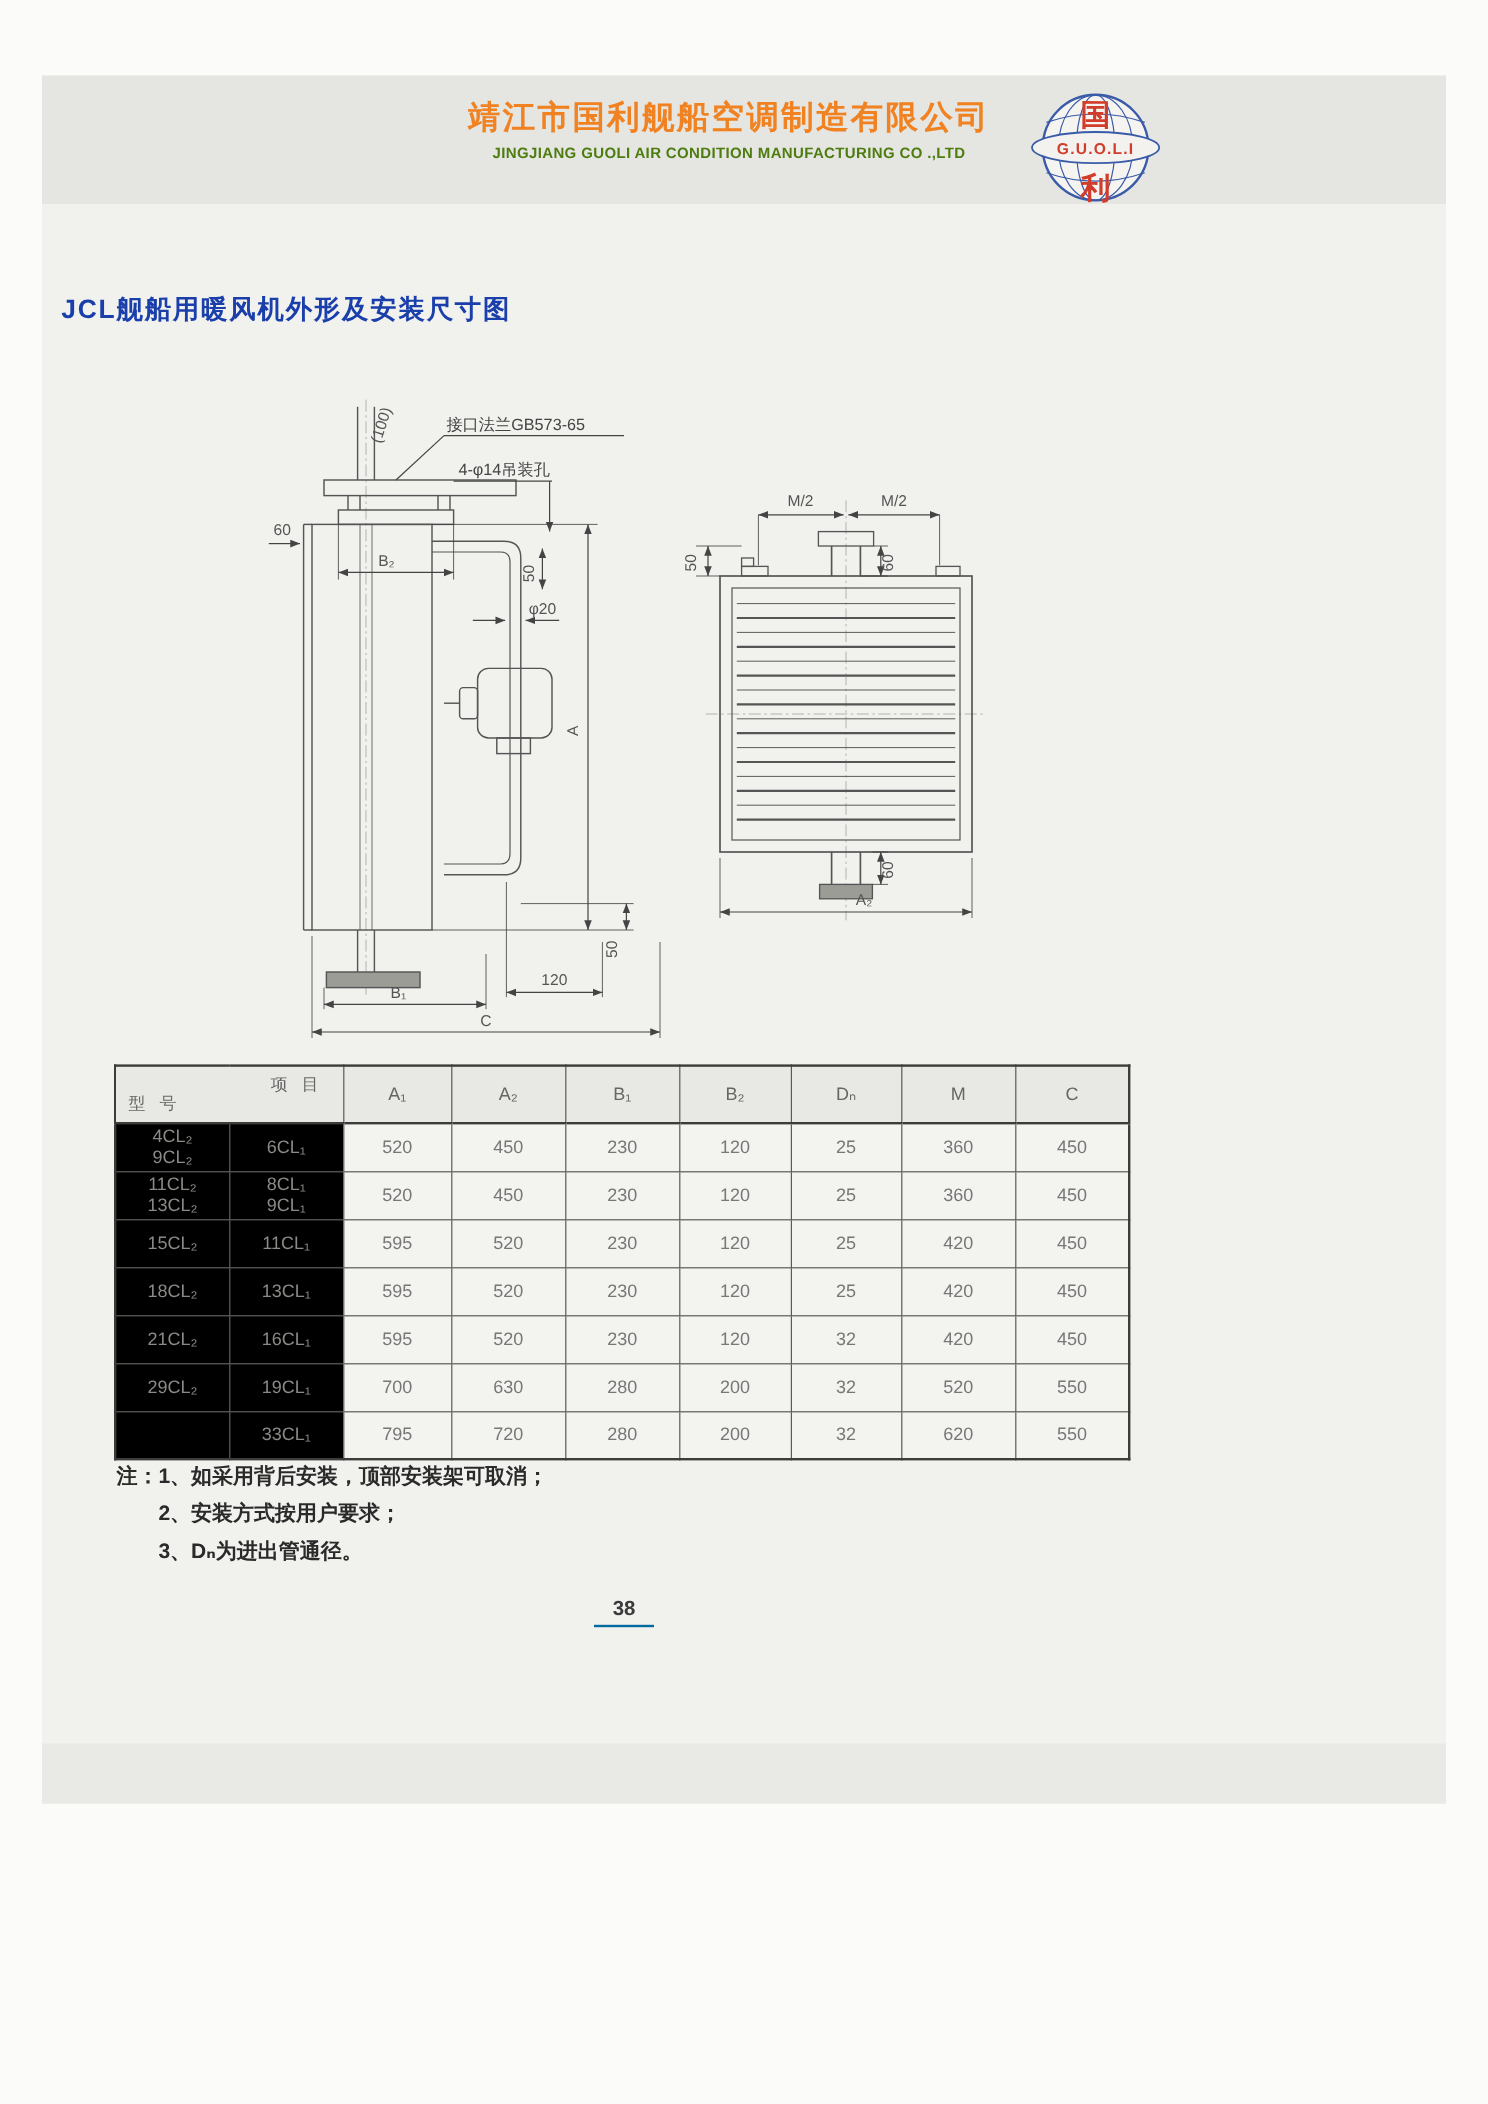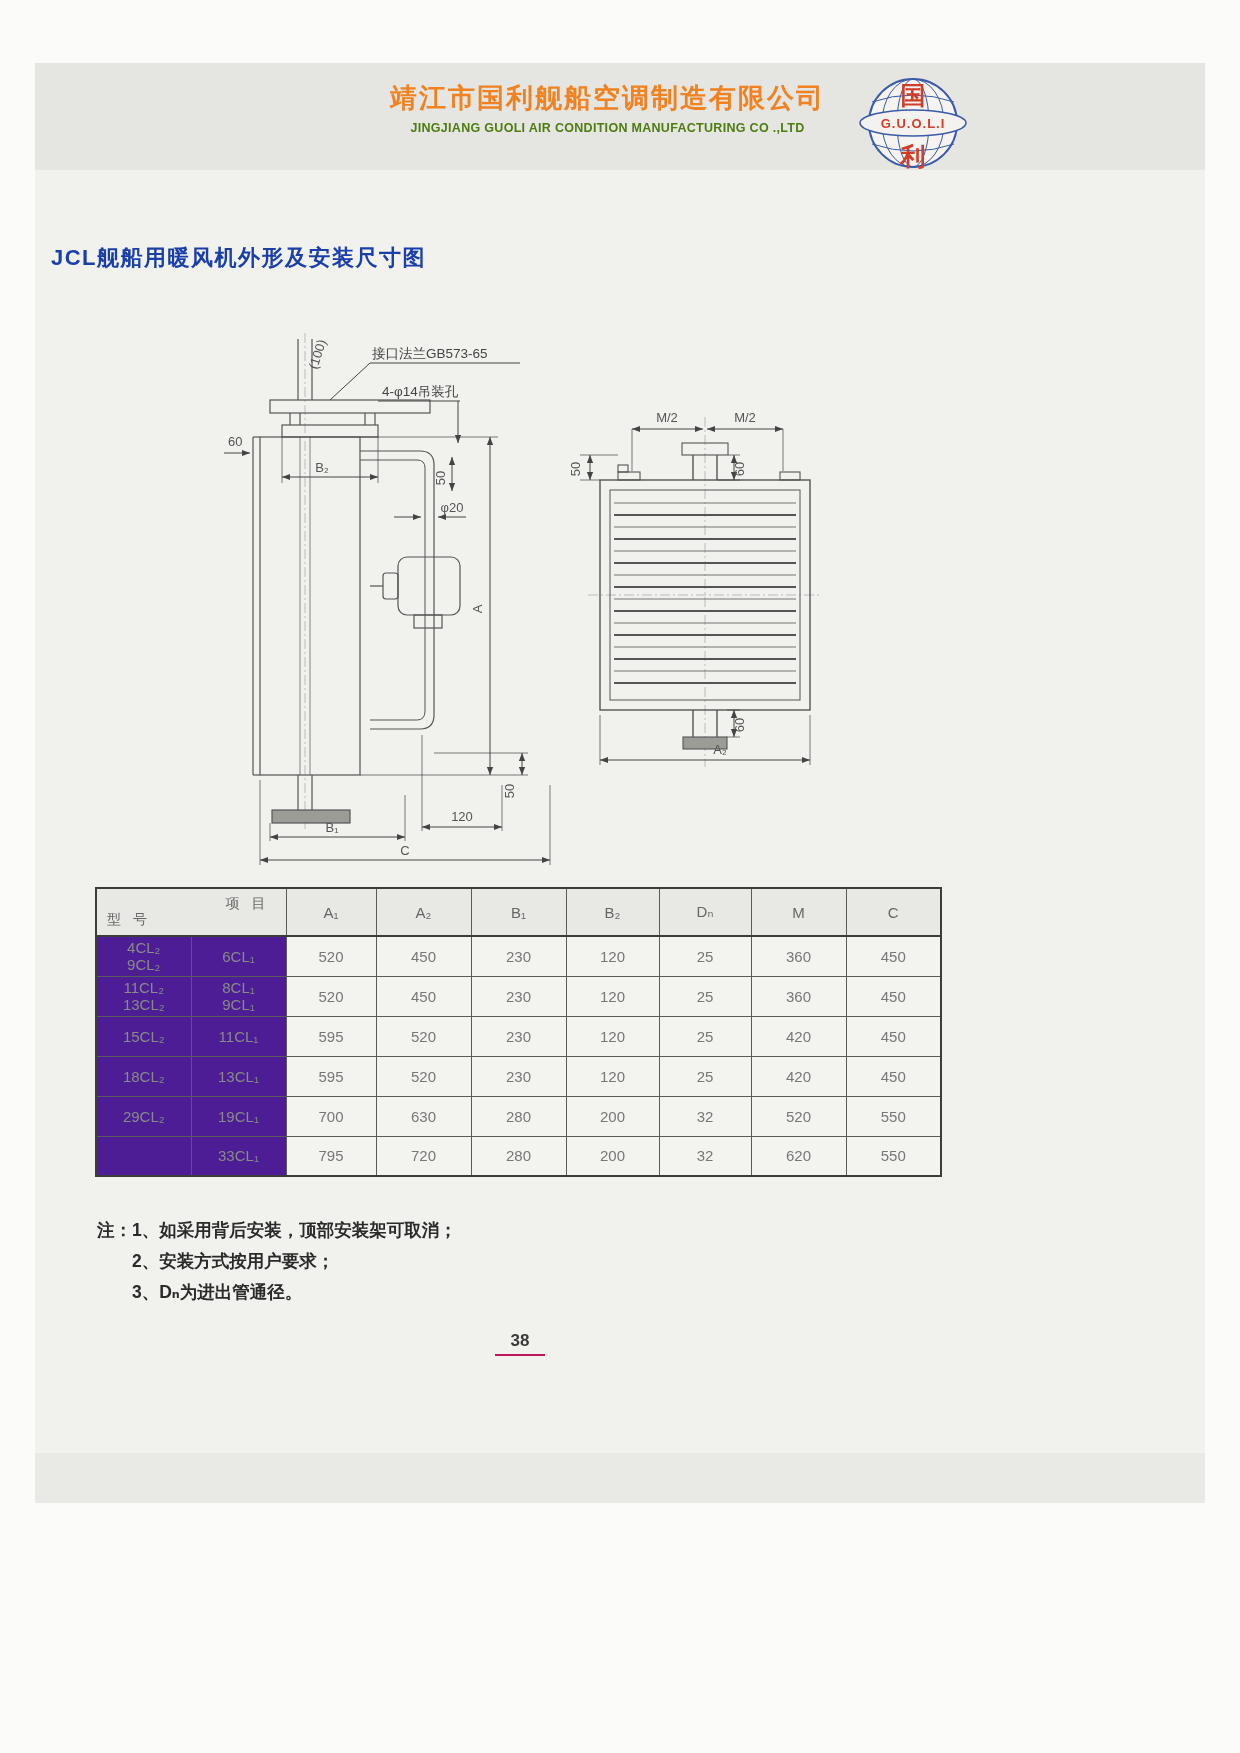--- a/index.html
+++ b/index.html
@@ -36,35 +36,35 @@
     position:absolute; left:60px; top:824px; width:845px;
     border-collapse:collapse; table-layout:fixed;
     background:#f3f3f0; border:2px solid #3c3c3a; color:#777;
   }
   table.spec th, table.spec td {
     border:1px solid #5a5a58; text-align:center; vertical-align:middle;
     font-weight:normal; font-size:15px; padding:0;
   }
   table.spec thead th { height:46px; background:#e8e8e4; color:#666; border-bottom:2px solid #3c3c3a; }
   table.spec tbody tr { height:40px; }
-  td.model, td.item { background:#4c1d95; color:#8a8a86; }
+  td.model, td.item { background:#000000; color:#8a8a86; }
   .pre { white-space:pre-line; line-height:17px; }
   th.corner {
     position:relative;
     background:linear-gradient(to bottom right, #e8e8e4 49.7%, #5a5a58 49.7%, #5a5a58 50.3%, #e8e8e4 50.3%);
   }
   .corner-top { position:absolute; top:6px; right:16px; font-size:14px; color:#666; letter-spacing:4px; }
   .corner-bottom { position:absolute; bottom:6px; left:10px; font-size:14px; color:#666; letter-spacing:4px; }
   .notes { position:absolute; left:62px; top:1152px; font-size:17.5px; font-weight:600; color:#2a2a2a; }
   .note-line { line-height:31px; white-space:nowrap; }
   .note-line.indent { padding-left:35px; }
   .pagenum-wrap { position:absolute; left:0; top:1268px; width:970px; text-align:center; }
   .pagenum {
     display:inline-block; font-size:17px; font-weight:600; color:#3a3a3a;
-    padding:0 16px 3px 16px; border-bottom:2px solid #be185d;
+    padding:0 16px 3px 16px; border-bottom:2px solid #0369a1;
   }
 </style>
 </head>
 <body>
 
 <div class="page">
 
   <div class="header-band">
     <div class="company">
       <div class="company-cn">靖江市国利舰船空调制造有限公司</div>
@@ -310,20 +310,31 @@
         <td class="item">13CL₁</td>
         <td>595</td>
         <td>520</td>
         <td>230</td>
         <td>120</td>
         <td>25</td>
         <td>420</td>
         <td>450</td>
       </tr>
       <tr>
+        <td class="model">21CL₂</td>
+        <td class="item">16CL₁</td>
+        <td>595</td>
+        <td>520</td>
+        <td>230</td>
+        <td>120</td>
+        <td>32</td>
+        <td>420</td>
+        <td>450</td>
+      </tr>
+      <tr>
         <td class="model">29CL₂</td>
         <td class="item">19CL₁</td>
         <td>700</td>
         <td>630</td>
         <td>280</td>
         <td>200</td>
         <td>32</td>
         <td>520</td>
         <td>550</td>
       </tr>

